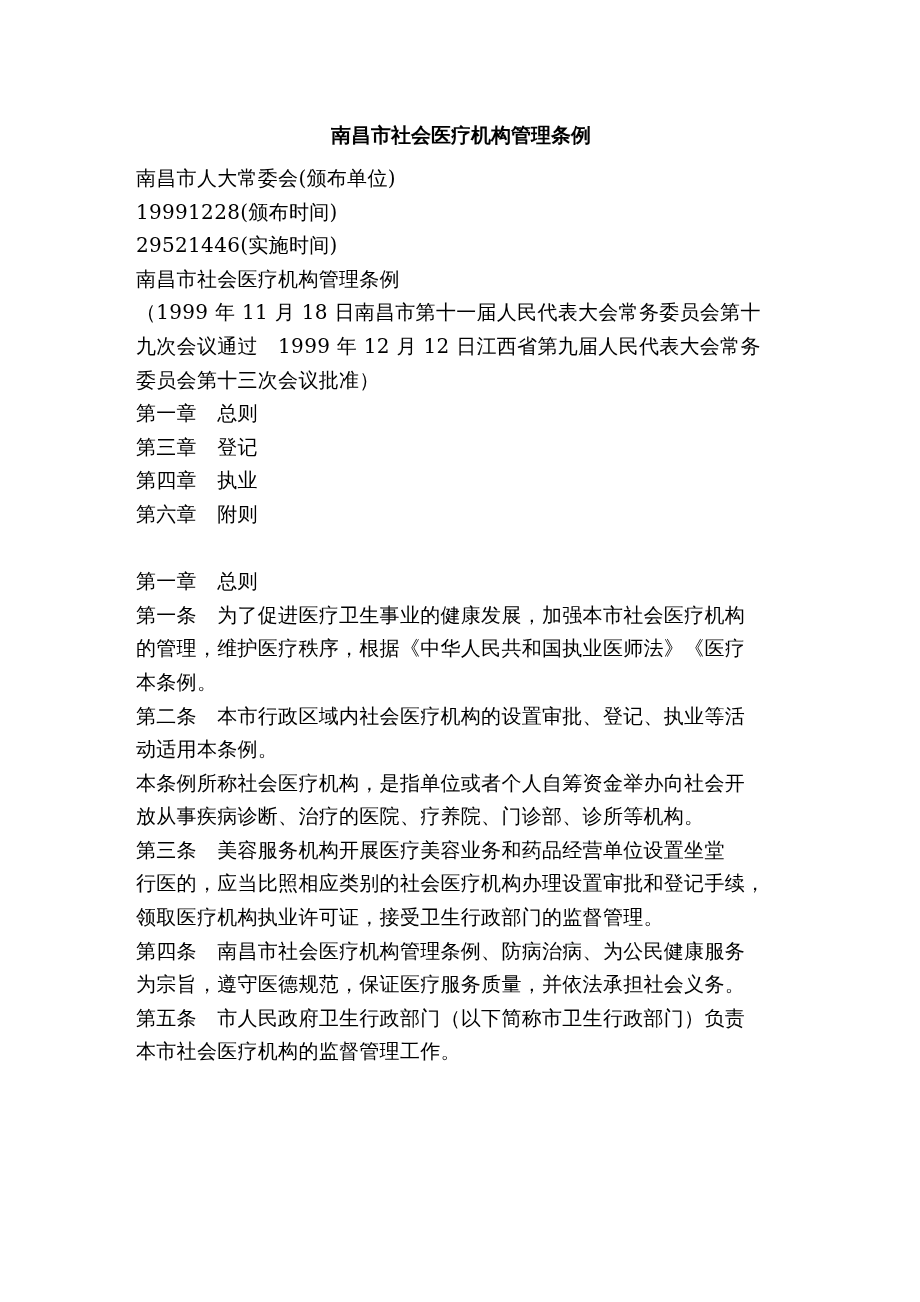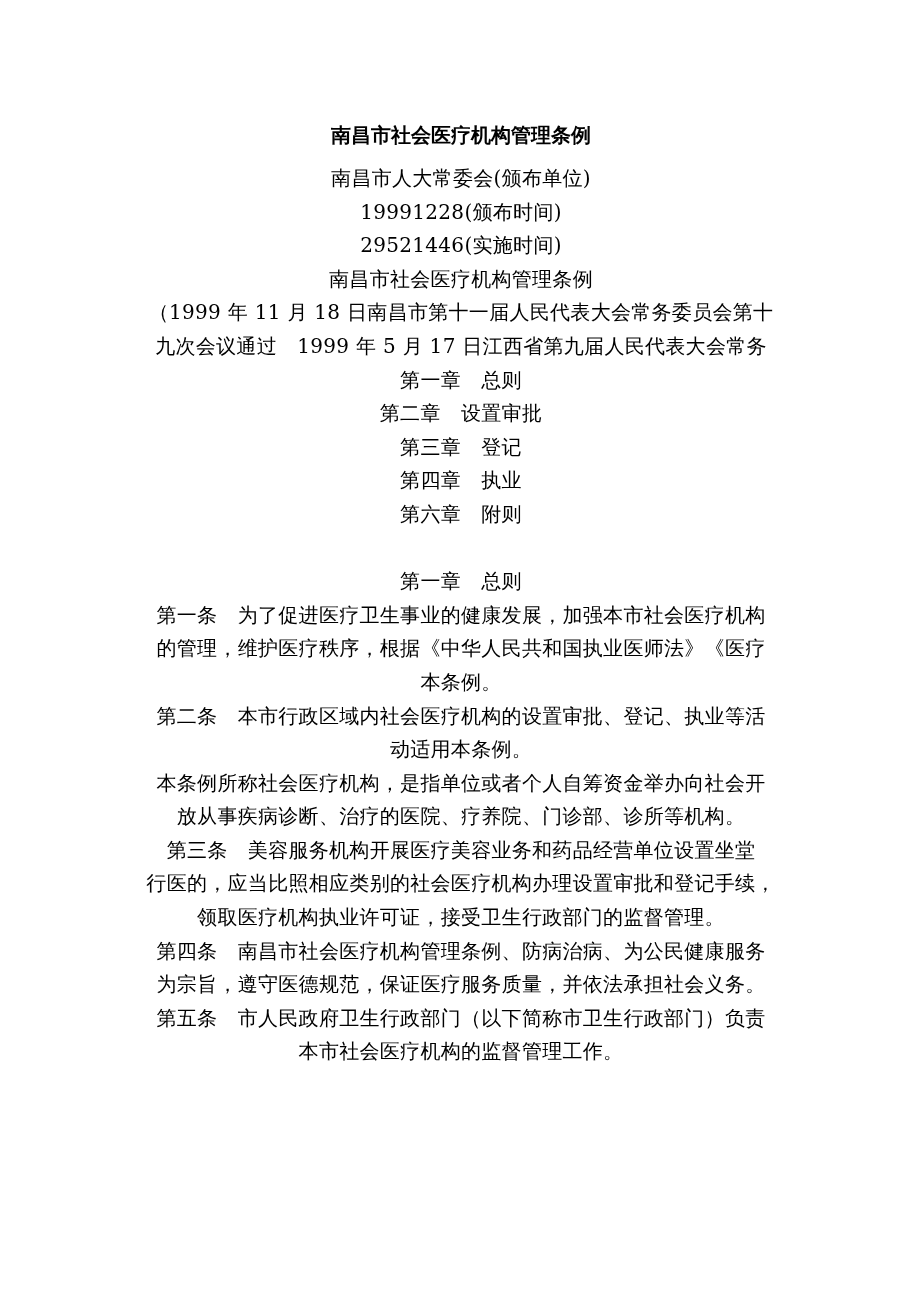--- a/index.html
+++ b/index.html
@@ -2,37 +2,37 @@
 <html><head>
   <meta charset="utf-8">
   <style>
     html, body { margin: 0; padding: 0; background: #ffffff; }
     body { width: 920px; height: 1302px; position: relative; overflow: hidden;
            font-family: "DejaVu Serif", "Liberation Serif", serif; color: #000; }
     .page { position: absolute; left: 136px; top: 118px; width: 650px; }
     .title { text-align: center; font-weight: bold; font-size: 20px; line-height: 34px;
              height: 36px; margin-bottom: 8px; letter-spacing: 0px;
              font-family: "DejaVu Sans", "Liberation Sans", sans-serif; }
-    .line { font-size: 20px; line-height: 33.6px; height: 33.6px; white-space: pre; letter-spacing: 0.3px; text-align: center; }
+    .line { font-size: 20px; line-height: 33.6px; height: 33.6px; white-space: pre; letter-spacing: 0.3px; }
     .blank { height: 33.6px; }
   </style>
 </head>
 <body>
 
 <div class="page">
   <div class="title">南昌市社会医疗机构管理条例</div>
   <div id="body-lines">
       <div class="line">南昌市人大常委会(颁布单位)</div>
       <div class="line">19991228(颁布时间)</div>
       <div class="line">29521446(实施时间)</div>
       <div class="line">南昌市社会医疗机构管理条例</div>
       <div class="line">（1999 年 11 月 18 日南昌市第十一届人民代表大会常务委员会第十</div>
-      <div class="line">九次会议通过　1999 年 5 月 17 日江西省第九届人民代表大会常务</div>
+      <div class="line">九次会议通过　1999 年 12 月 12 日江西省第九届人民代表大会常务</div>
+      <div class="line">委员会第十三次会议批准）</div>
       <div class="line">第一章　总则</div>
-      <div class="line">第二章　设置审批</div>
       <div class="line">第三章　登记</div>
       <div class="line">第四章　执业</div>
       <div class="line">第六章　附则</div>
       <div class="line blank"></div>
       <div class="line">第一章　总则</div>
       <div class="line">第一条　为了促进医疗卫生事业的健康发展，加强本市社会医疗机构</div>
       <div class="line">的管理，维护医疗秩序，根据《中华人民共和国执业医师法》《医疗</div>
       <div class="line">本条例。</div>
       <div class="line">第二条　本市行政区域内社会医疗机构的设置审批、登记、执业等活</div>
       <div class="line">动适用本条例。</div>

